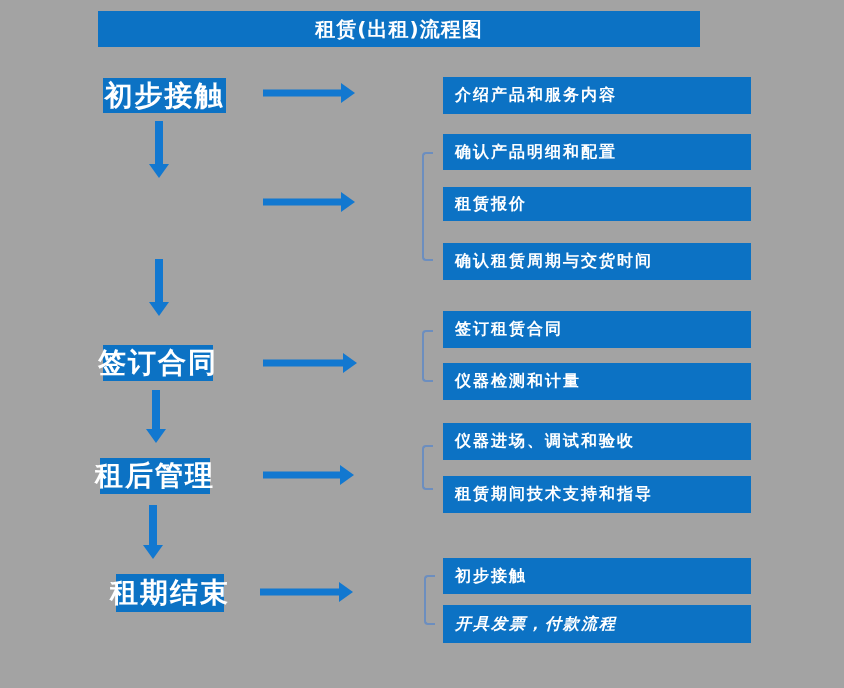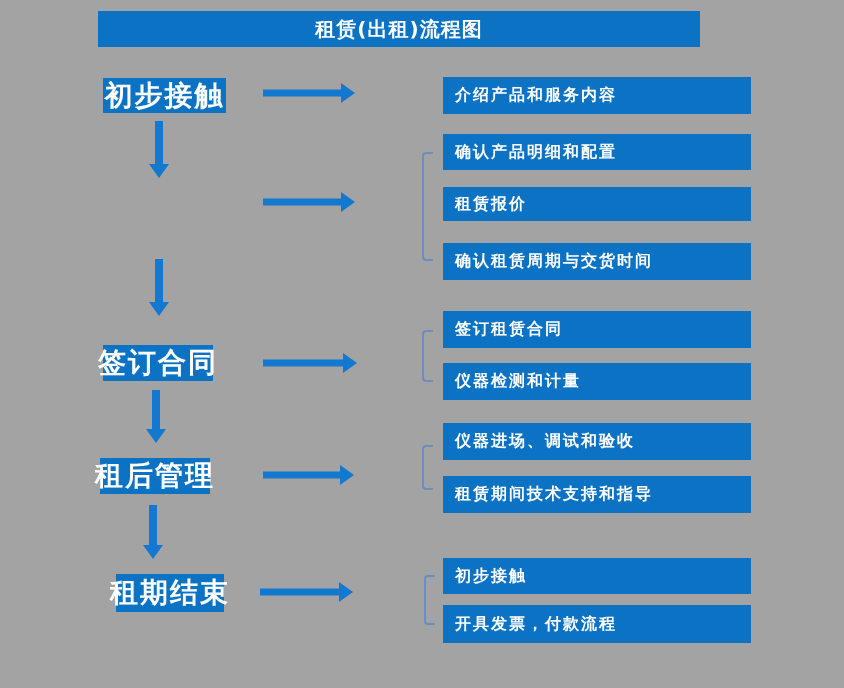--- a/index.html
+++ b/index.html
@@ -135,15 +135,15 @@
   <div class="detail" style="top:187px;height:34px;">租赁报价</div>
   <div class="detail" style="top:243px;height:37px;">确认租赁周期与交货时间</div>
 
   <div class="detail" style="top:311px;height:37px;">签订租赁合同</div>
   <div class="detail" style="top:363px;height:37px;">仪器检测和计量</div>
 
   <div class="detail" style="top:423px;height:37px;">仪器进场、调试和验收</div>
   <div class="detail" style="top:476px;height:37px;text-align:center;">租赁期间技术支持和指导</div>
 
   <div class="detail" style="top:558px;height:36px;">初步接触</div>
-  <div class="detail" style="top:605px;height:38px;">开具发票，付款流程</div>
+  <div class="detail" style="top:605px;height:38px;font-style:italic;">开具发票，付款流程</div>
 
 </div>
 
 </body></html>

